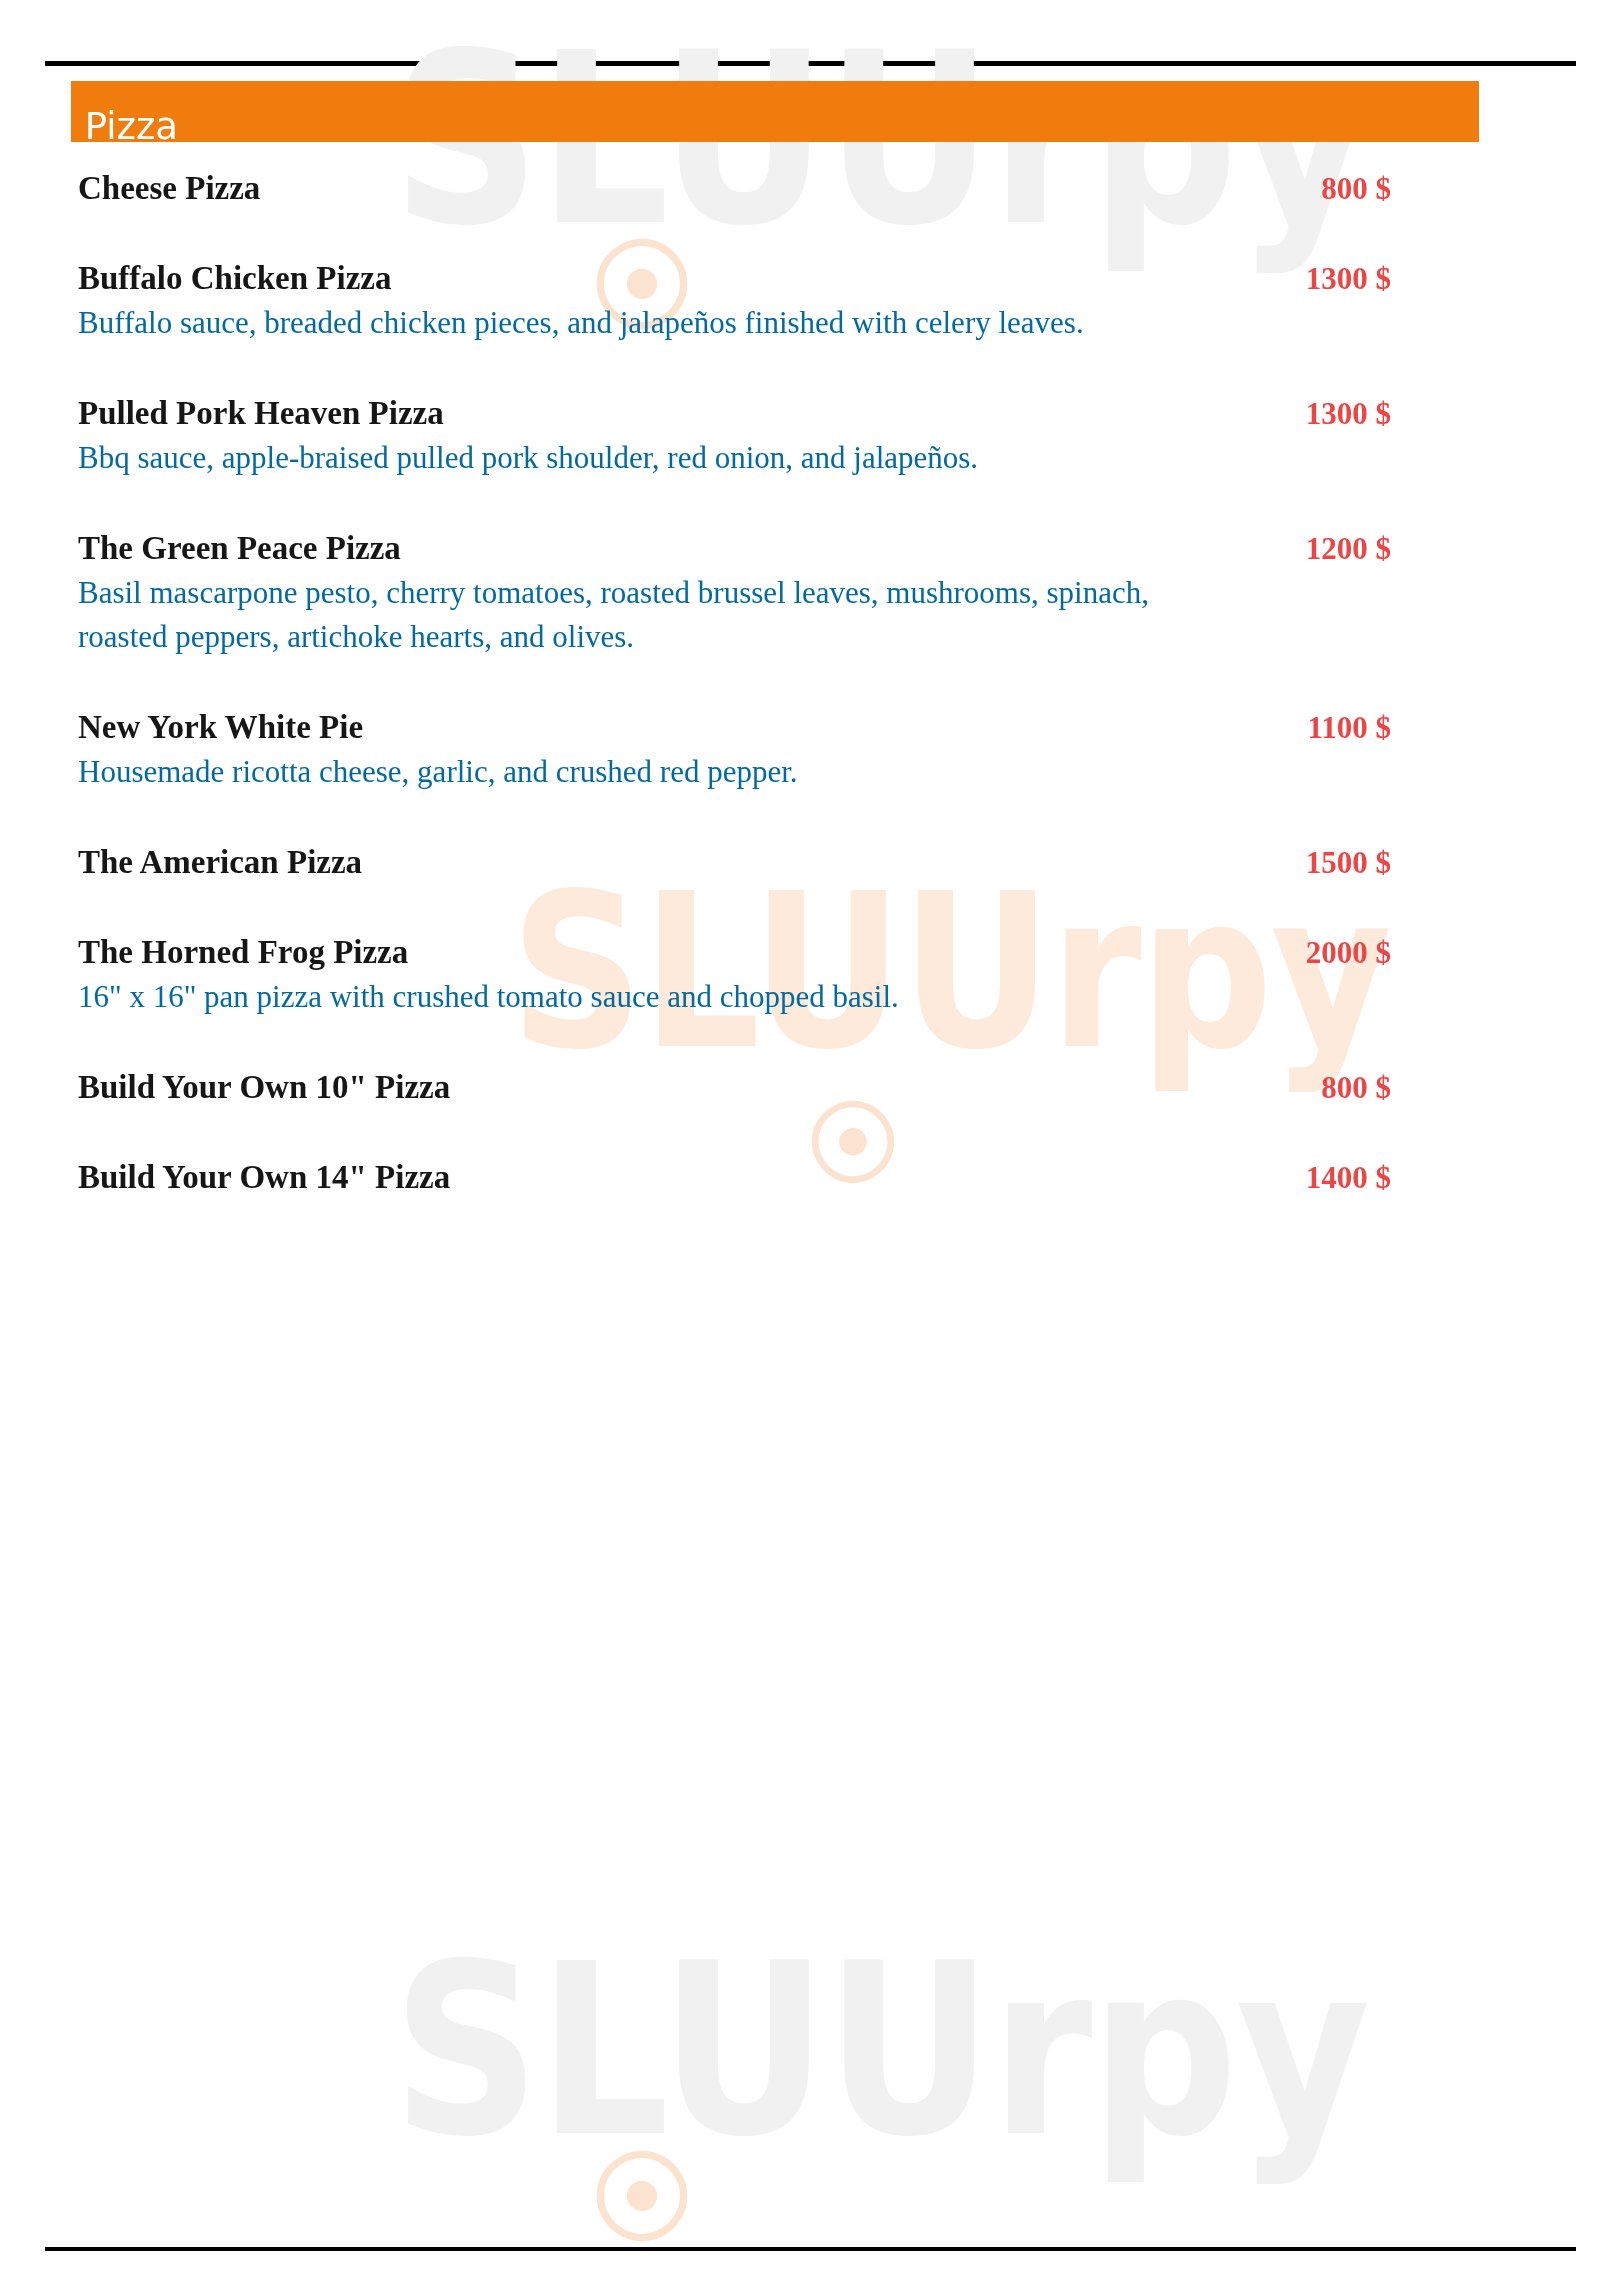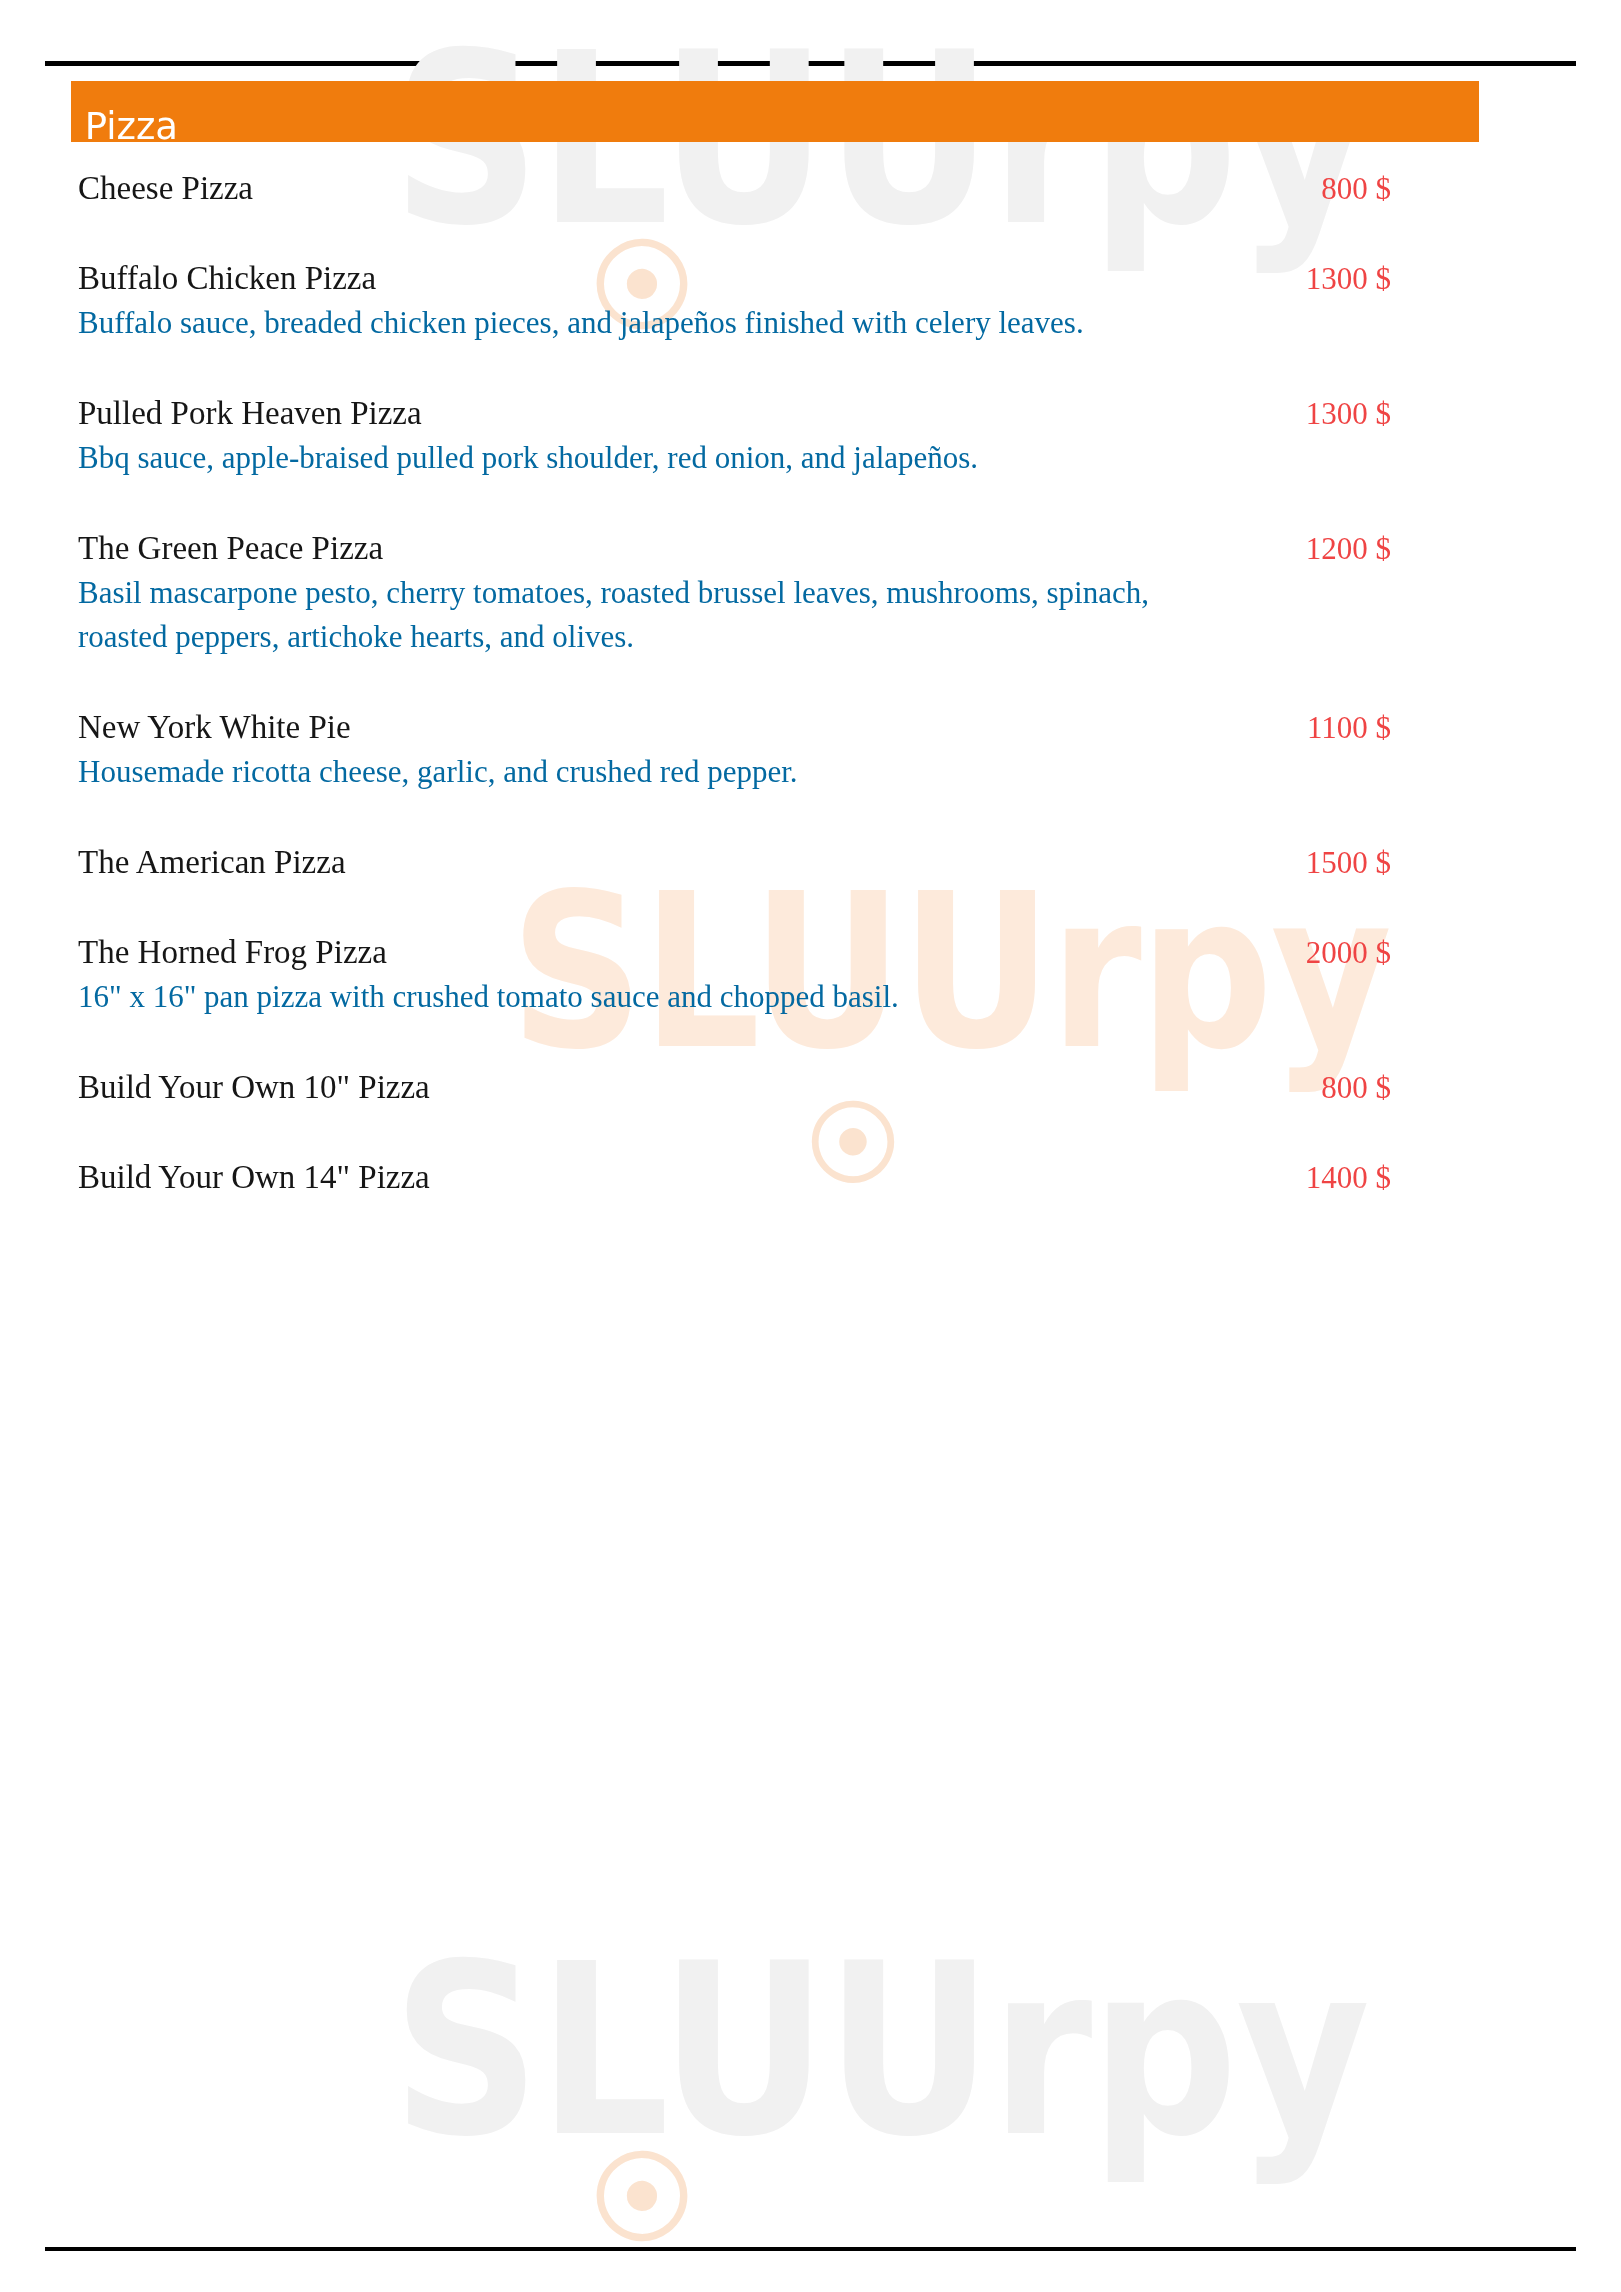--- a/index.html
+++ b/index.html
@@ -108,20 +108,21 @@
   }
 
   .menu-item {
     position: relative;
     margin-bottom: 47px;
   }
   .item-head {
     display: flex;
     align-items: flex-end;
     justify-content: space-between;
+    font-weight: bold;
   }
   .item-name {
     font-size: 33px;
     line-height: 43px;
     color: #161616;
     flex: 0 1 auto;
     padding-right: 23.5px;
   }
   .item-price {
     font-size: 31px;

